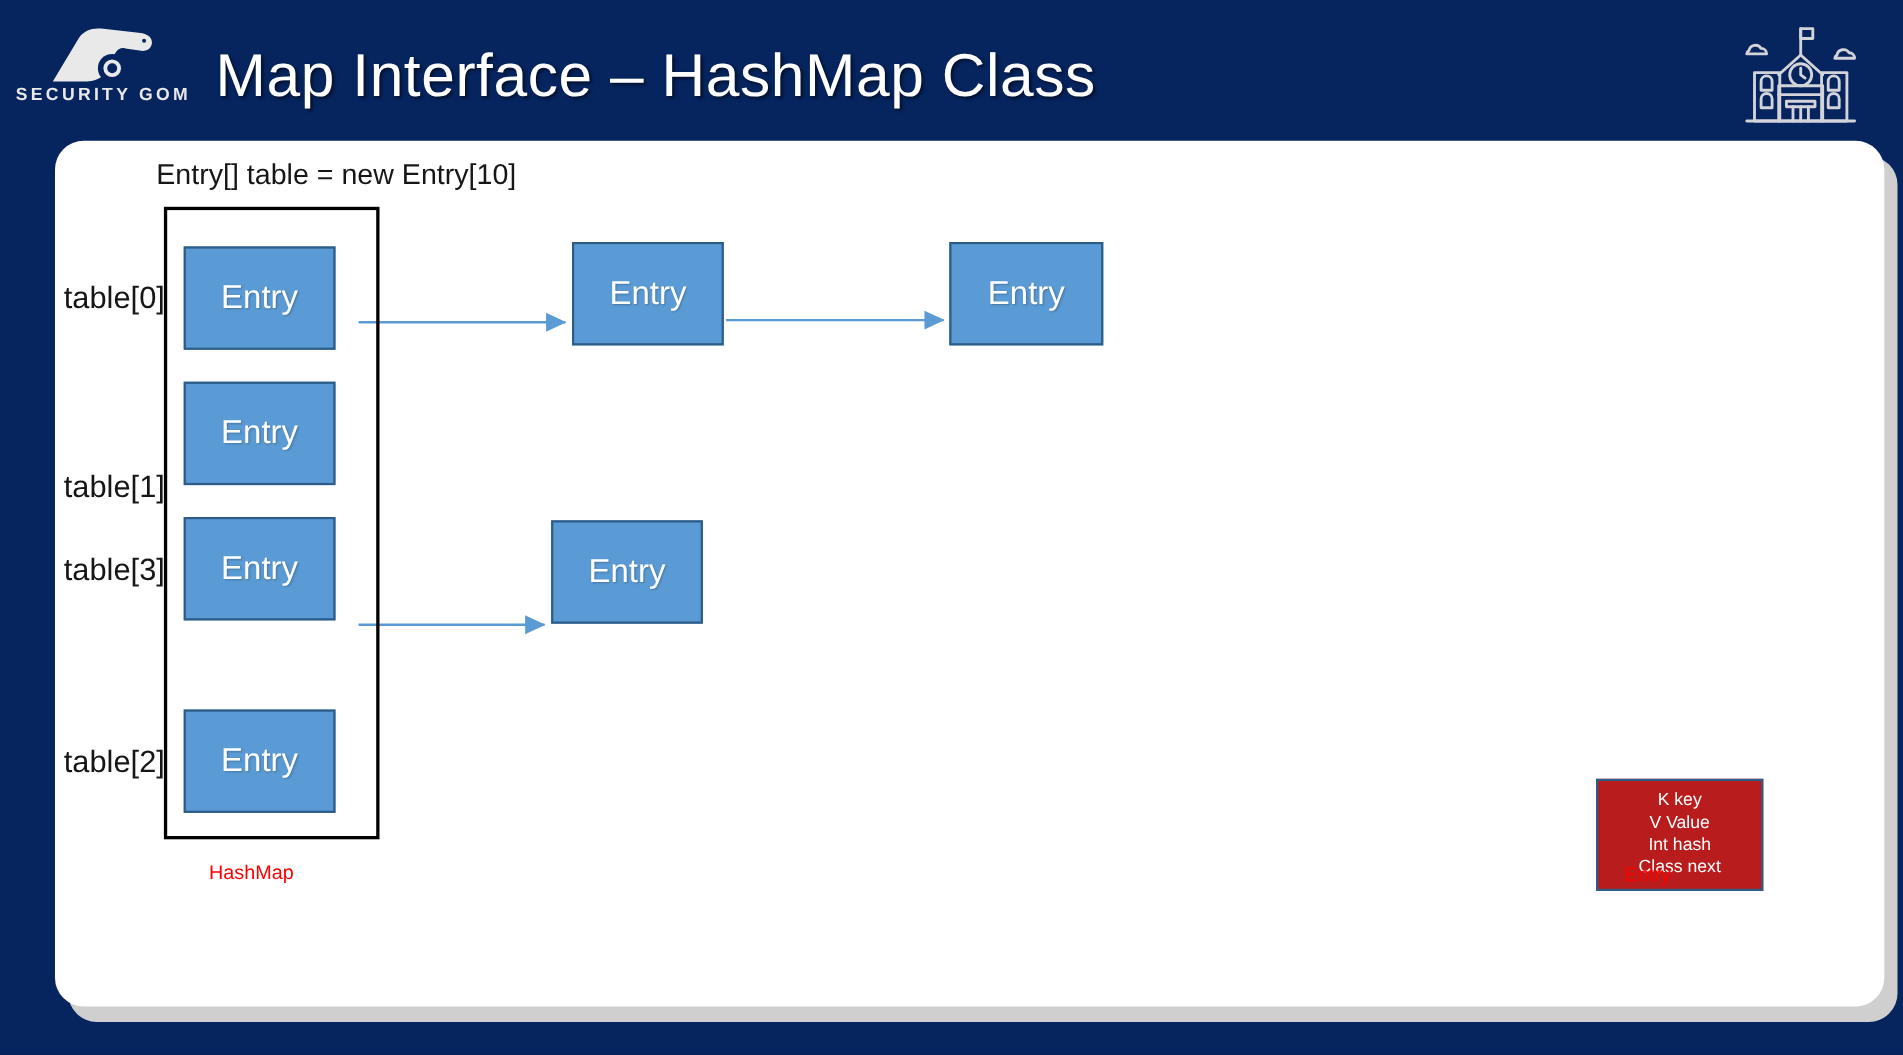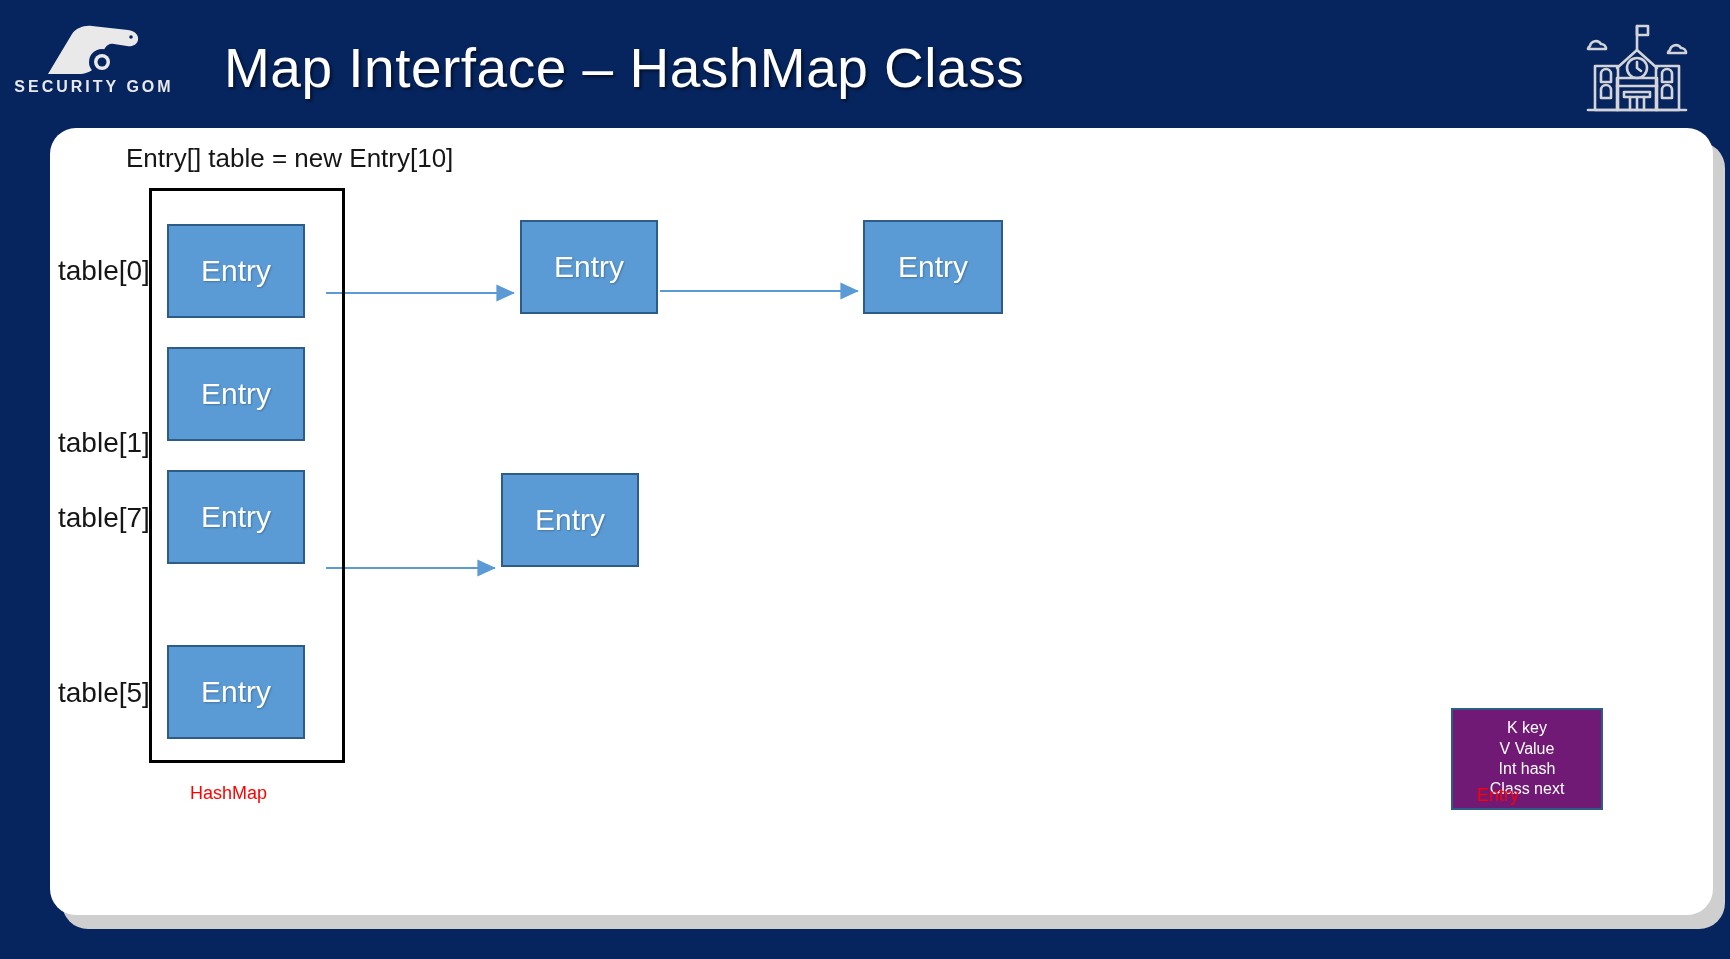--- a/index.html
+++ b/index.html
@@ -34,21 +34,20 @@
   }
   #slide-title {
     position:absolute; left:196px; top:36px;
     color:#ffffff;
     font-size:55px;
     font-weight:normal;
     letter-spacing:0.5px;
     text-shadow:2px 2px 3px rgba(0,0,0,0.55);
     white-space:nowrap;
     font-family:"Liberation Sans", sans-serif;
-    margin-left:28px;
   }
   #school-icon { position:absolute; right:34px; top:20px; width:118px; height:92px; }
 
   
   #card-shadow {
     position:absolute; left:62px; top:142px;
     width:1663px; height:787px;
     background:#cfcfcf;
     border-radius:26px;
   }
@@ -56,21 +55,21 @@
     position:absolute; left:50px; top:128px;
     width:1663px; height:787px;
     background:#ffffff;
     border-radius:26px;
     overflow:hidden;
   }
   #canvas { position:absolute; left:0; top:0; width:1663px; height:787px; }
 
   
   #code-line {
-    position:absolute; left:76px; top:15px;
+    position:absolute; left:92px; top:15px;
     font-size:26px; color:#161616;
     white-space:nowrap;
     font-family:"Liberation Sans", sans-serif;
   }
 
   
   #table-container {
     position:absolute; left:99px; top:60px;
     width:196px; height:575px;
     border:3px solid #000000;
@@ -94,21 +93,21 @@
     color:#161616;
     white-space:nowrap;
     font-family:"Liberation Sans", sans-serif;
   }
 
   
   #entry-detail {
     position:absolute;
     left:1401px; top:580px;
     width:152px; height:102px;
-    background:#701a75;
+    background:#b91c1c;
     border:2px solid #2E5C88;
     display:flex; flex-direction:column;
     align-items:center; justify-content:center;
     color:#ffffff;
     font-size:16px; line-height:1.28;
     font-family:"Liberation Sans", sans-serif;
   }
 
   
   .red-caption {
@@ -198,25 +197,25 @@
     <div id="table-container"></div>
 
     <div class="row-label" style="left:8px; top:127px;">table[0]</div>
     <div class="entry-box" style="left:117px; top:96px; width:138px; height:94px;">Entry</div>
     <div class="entry-box" style="left:470px; top:92px; width:138px; height:94px;">Entry</div>
     <div class="entry-box" style="left:813px; top:92px; width:140px; height:94px;">Entry</div>
 
     <div class="row-label" style="left:8px; top:254px;margin-top:45px;">table[1]</div>
     <div class="entry-box" style="left:117px; top:219px; width:138px; height:94px;">Entry</div>
 
-    <div class="row-label" style="left:8px; top:374px;">table[7]</div>
+    <div class="row-label" style="left:8px; top:374px;">table[3]</div>
     <div class="entry-box" style="left:117px; top:342px; width:138px; height:94px;">Entry</div>
     <div class="entry-box" style="left:451px; top:345px; width:138px; height:94px;">Entry</div>
 
-    <div class="row-label" style="left:8px; top:549px;">table[5]</div>
+    <div class="row-label" style="left:8px; top:549px;">table[2]</div>
     <div class="entry-box" style="left:117px; top:517px; width:138px; height:94px;">Entry</div>
 
     <div id="entry-detail">
       <div>K key</div>
       <div>V Value</div>
       <div>Int hash</div>
       <div>Class next</div>
     </div>
 
     <div class="red-caption" style="left:140px; top:655px;">HashMap</div>

